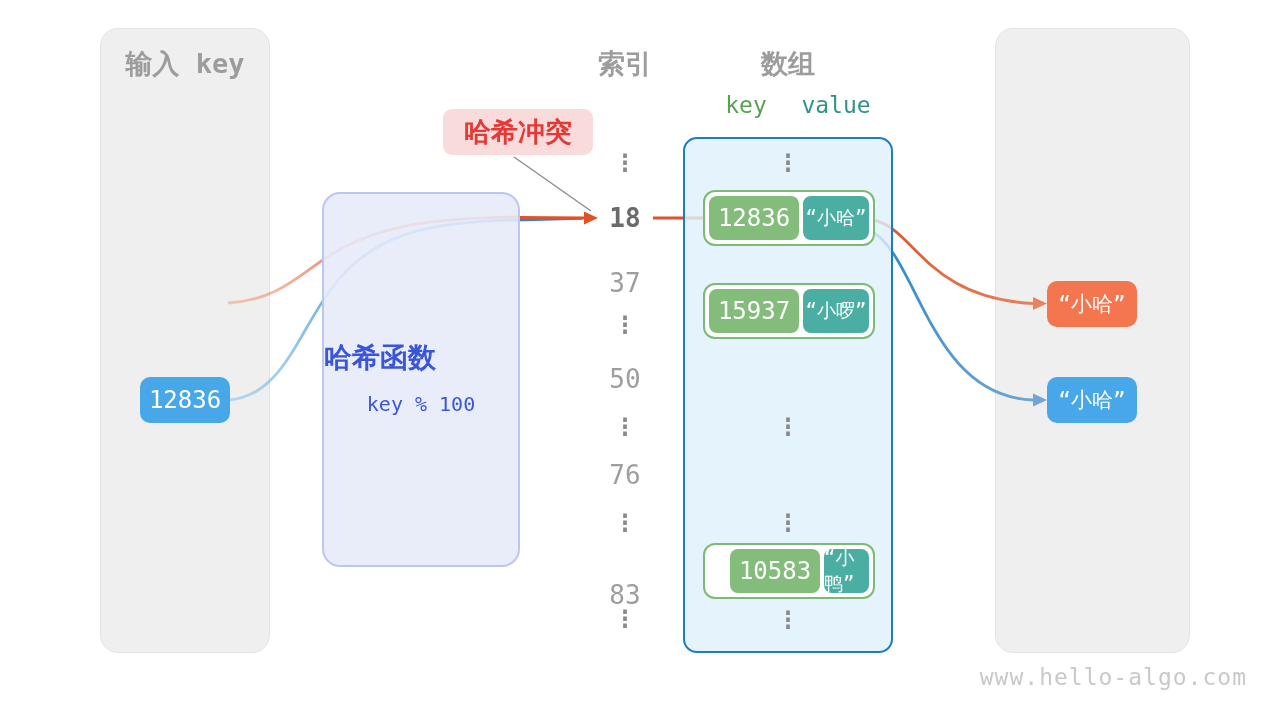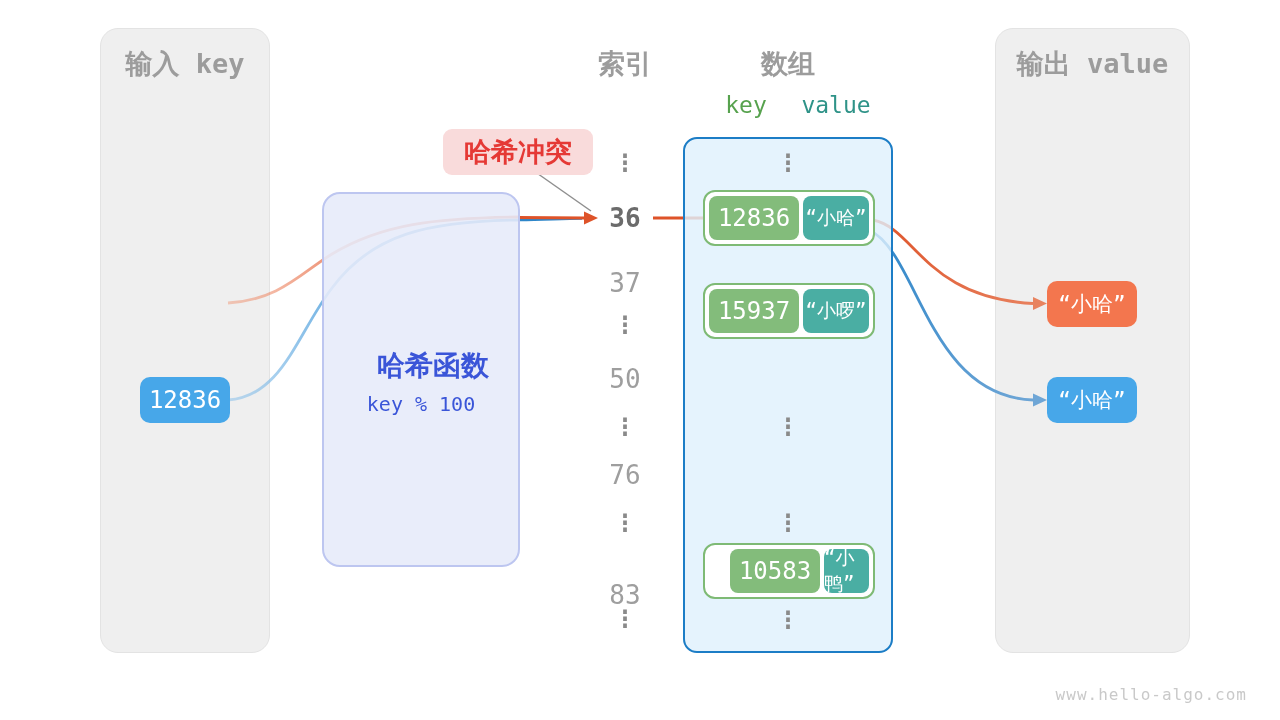--- a/index.html
+++ b/index.html
@@ -36,33 +36,33 @@
   .chip.blue{background:#47a7e9;}
   .chip.cjk{font-size:21px;}
 
   
   .hashbox{
     position:absolute;left:322px;top:192px;width:198px;height:375px;z-index:2;
     background:rgba(231,235,250,0.90);border:2px solid #bdc6f0;border-radius:18px;
     box-sizing:border-box;
   }
   .hash-name{
-    position:absolute;left:12px;top:145px;width:100%;text-align:center;
-    color:#3a55d8;font-size:28px;font-weight:600;margin-top:8px;
+    position:absolute;left:0;top:145px;width:100%;text-align:left;
+    color:#3a55d8;font-size:28px;font-weight:600;
   }
   .hash-formula{
     position:absolute;left:0;top:198px;width:100%;text-align:center;
     color:#3a55d8;font-size:20px;
   }
 
   
   .collision{
     position:absolute;left:443px;top:109px;width:150px;height:46px;z-index:3;
     background:#f9dbdb;border-radius:9px;display:flex;align-items:center;justify-content:center;
-    color:#e53935;font-size:27px;font-weight:bold;margin-top:20px;
+    color:#e53935;font-size:27px;font-weight:bold;
   }
 
   
   .idx{
     position:absolute;left:593px;width:64px;z-index:2;text-align:center;
     color:#9e9e9e;font-size:26px;line-height:36px;
   }
   .idx.bold{color:#6b6b6b;font-weight:bold;}
   .dots{
     position:absolute;width:64px;z-index:3;text-align:center;
@@ -92,22 +92,22 @@
   .pair .k{
     flex:0 0 90px;background:#83bc7b;border-radius:8px;color:#fff;
     display:flex;align-items:center;justify-content:center;font-size:24px;
   }
   .pair .v{
     flex:1;background:#4aaea3;border-radius:8px;color:#fff;
     display:flex;align-items:center;justify-content:center;font-size:19px;
   }
 
   .watermark{
-    position:absolute;right:33px;bottom:16px;z-index:2;
-    color:#c9c9c9;font-size:16px;letter-spacing:1px;
+    position:absolute;right:33px;bottom:30px;z-index:2;
+    color:#c9c9c9;font-size:23px;letter-spacing:1px;
   }
 </style>
 </head>
 <body>
 
 <div class="canvas">
 
   <div class="side-panel panel-input"></div>
   <div class="side-panel panel-output"></div>
 
@@ -146,36 +146,35 @@
 
     <path d="M 869 230 C 918 252, 928 396, 1033 400" fill="none" stroke="url(#gBout)" stroke-width="2.8"></path>
     <polygon points="1033,393.5 1047,400 1033,406.5" fill="#6fa6d6"></polygon>
     <path d="M 873 220 C 915 228, 925 298, 1033 303.5" fill="none" stroke="url(#gOout)" stroke-width="2.8"></path>
     <polygon points="1033,297 1047,303.5 1033,310" fill="#e8835f"></polygon>
   </svg>
 
   <div class="col-title t-input">输入 key</div>
   <div class="col-title t-index">索引</div>
   <div class="col-title t-array">数组</div>
-  <div class="col-title t-output">输出 value</div>
 
   <div class="kv-header kv-key">key</div>
   <div class="kv-header kv-value">value</div>
 
   <div class="chip blue" style="left:140px;top:377px;">12836</div>
 
   <div class="hashbox">
     <div class="hash-name">哈希函数</div>
     <div class="hash-formula">key % 100</div>
   </div>
 
   <div class="collision">哈希冲突</div>
 
   <div class="dots in-index" style="top:149px;">⋮</div>
-  <div class="idx bold" style="top:200px;">36</div>
+  <div class="idx bold" style="top:200px;">18</div>
   <div class="idx" style="top:265px;">37</div>
   <div class="dots in-index" style="top:311px;">⋮</div>
   <div class="idx" style="top:361px;">50</div>
   <div class="dots in-index" style="top:413px;">⋮</div>
   <div class="idx" style="top:457px;">76</div>
   <div class="dots in-index" style="top:509px;">⋮</div>
   <div class="idx" style="top:553px;margin-top:24px;">83</div>
   <div class="dots in-index" style="top:605px;">⋮</div>
 
   <div class="arraybox"></div>

